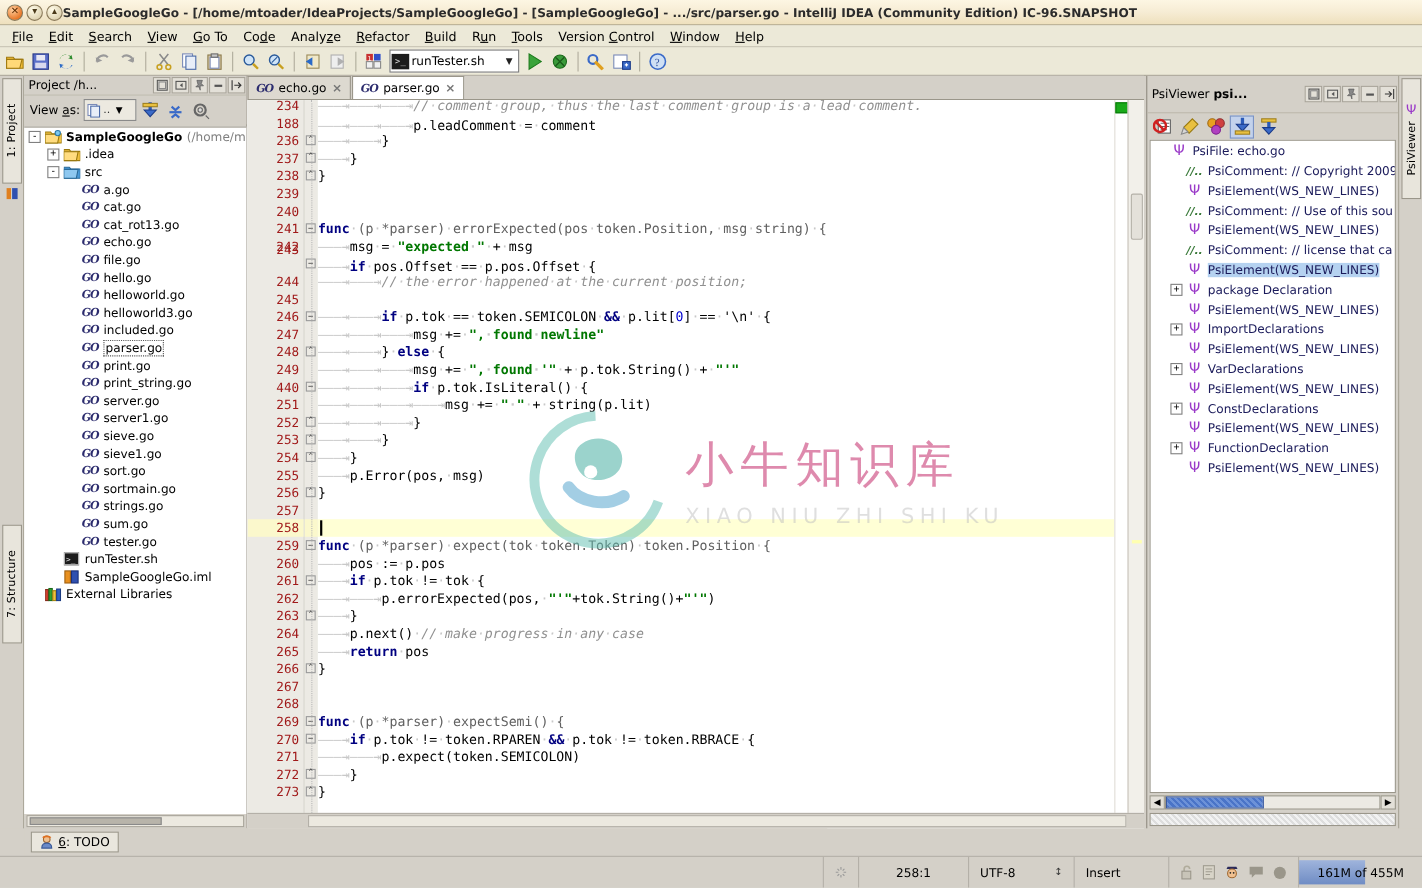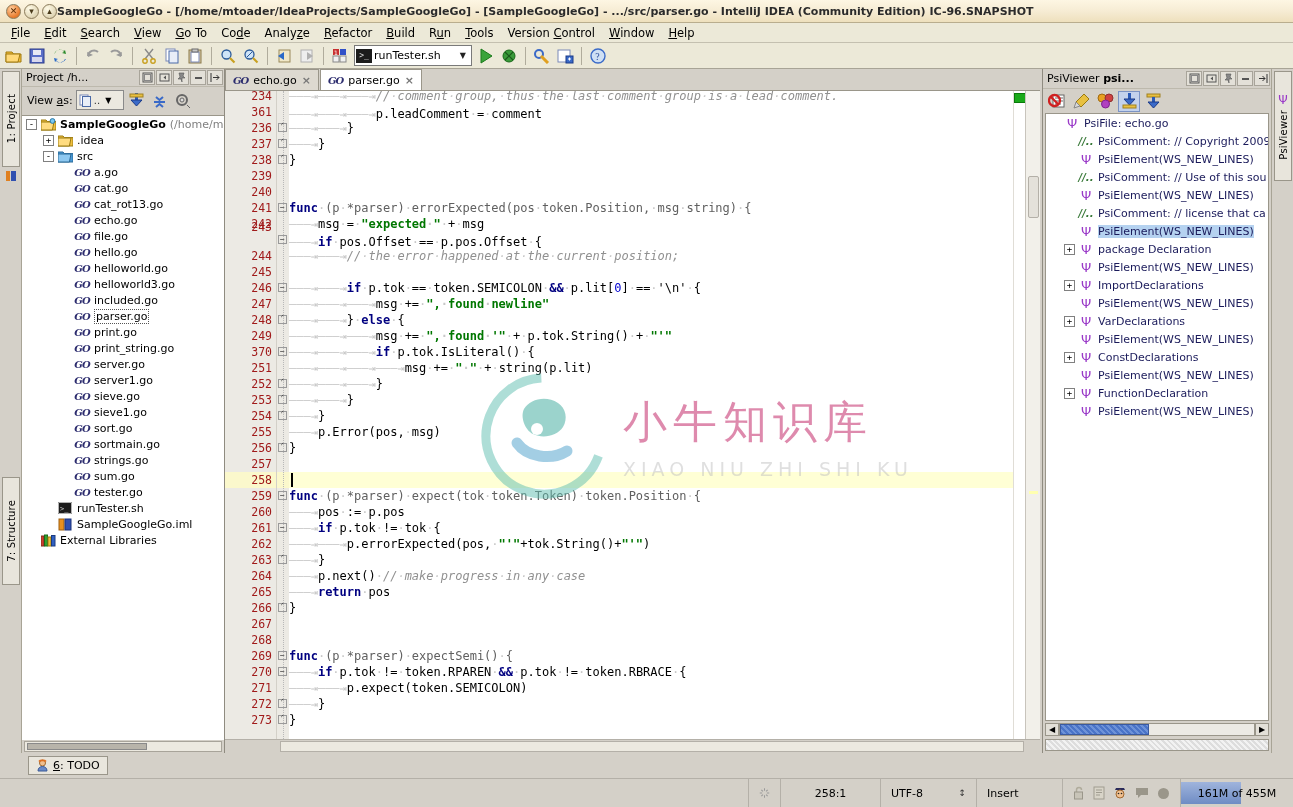--- a/index.html
+++ b/index.html
@@ -184,21 +184,21 @@
                     position: relative; }
   .editor-hscroll .track { position:absolute; left:55px; right:16px; top:1px; height:11px;
                            background:#ece9e0; border:1px solid #b4b0a8; }
 
   
   .psi-panel {
     position: absolute; top: 69px; left: 1042px; width: 229px; height: 684px;
     background: #d4d0c8; display: flex; flex-direction: column;
     border-left: 1px solid #8f8b80;
   }
-  .psi-header { height: 20px; display: flex; align-items: center; padding-left: 4px;
+  .psi-header { height: 34px; display: flex; align-items: center; padding-left: 4px;
                 border-bottom: 1px solid #bdb9ad; }
   .psi-title { font-size: 11px; flex: 1; white-space: nowrap; }
   .psi-title b { font-weight: bold; }
   .psi-toolbar { height: 24px; display: flex; align-items: center; gap: 2px;
                  padding-left: 3px; }
   .psi-tb { width: 22px; height: 21px; display:flex; align-items:center; justify-content:center;
             border: 1px solid transparent; }
   .psi-tb.on { border: 1px solid #7b93c4; background: #c3d2ec; }
   .psi-tree { flex: 1; background: #fff; border: 1px solid #9a968a; margin: 0 2px;
               overflow: hidden; position: relative; }
@@ -726,36 +726,36 @@
         </div>
         <div class="etab active">
           <span><span class="go-ico">GO</span></span>
           <span>parser.go</span>
           <span class="x">×</span>
         </div>
       </div>
     <div class="editor-body">
       <div class="gutter" id="gutter">
           <div class="lnum" style="top: -3px;">234</div>
-          <div class="lnum" style="top: 13px;">361</div>
+          <div class="lnum" style="top: 13px;">188</div>
           <div class="lnum" style="top: 29px;">236</div>
           <div class="lnum" style="top: 45px;">237</div>
           <div class="lnum" style="top: 61px;">238</div>
           <div class="lnum" style="top: 77px;">239</div>
           <div class="lnum" style="top: 93px;">240</div>
           <div class="lnum" style="top: 109px;">241</div>
           <div class="lnum" style="top: 125px;">242</div>
           <div class="lnum" style="top: 128px;">243</div>
           <div class="lnum" style="top: 157px;">244</div>
           <div class="lnum" style="top: 173px;">245</div>
           <div class="lnum" style="top: 189px;">246</div>
           <div class="lnum" style="top: 205px;">247</div>
           <div class="lnum" style="top: 221px;">248</div>
           <div class="lnum" style="top: 237px;">249</div>
-          <div class="lnum" style="top: 253px;">370</div>
+          <div class="lnum" style="top: 253px;">440</div>
           <div class="lnum" style="top: 269px;">251</div>
           <div class="lnum" style="top: 285px;">252</div>
           <div class="lnum" style="top: 301px;">253</div>
           <div class="lnum" style="top: 317px;">254</div>
           <div class="lnum" style="top: 333px;">255</div>
           <div class="lnum" style="top: 349px;">256</div>
           <div class="lnum" style="top: 365px;">257</div>
           <div class="hl-row" style="top: 381px; background: rgb(251, 248, 204);"></div>
           <div class="lnum" style="top: 381px;">258</div>
           <div class="lnum" style="top: 397px;">259</div>

